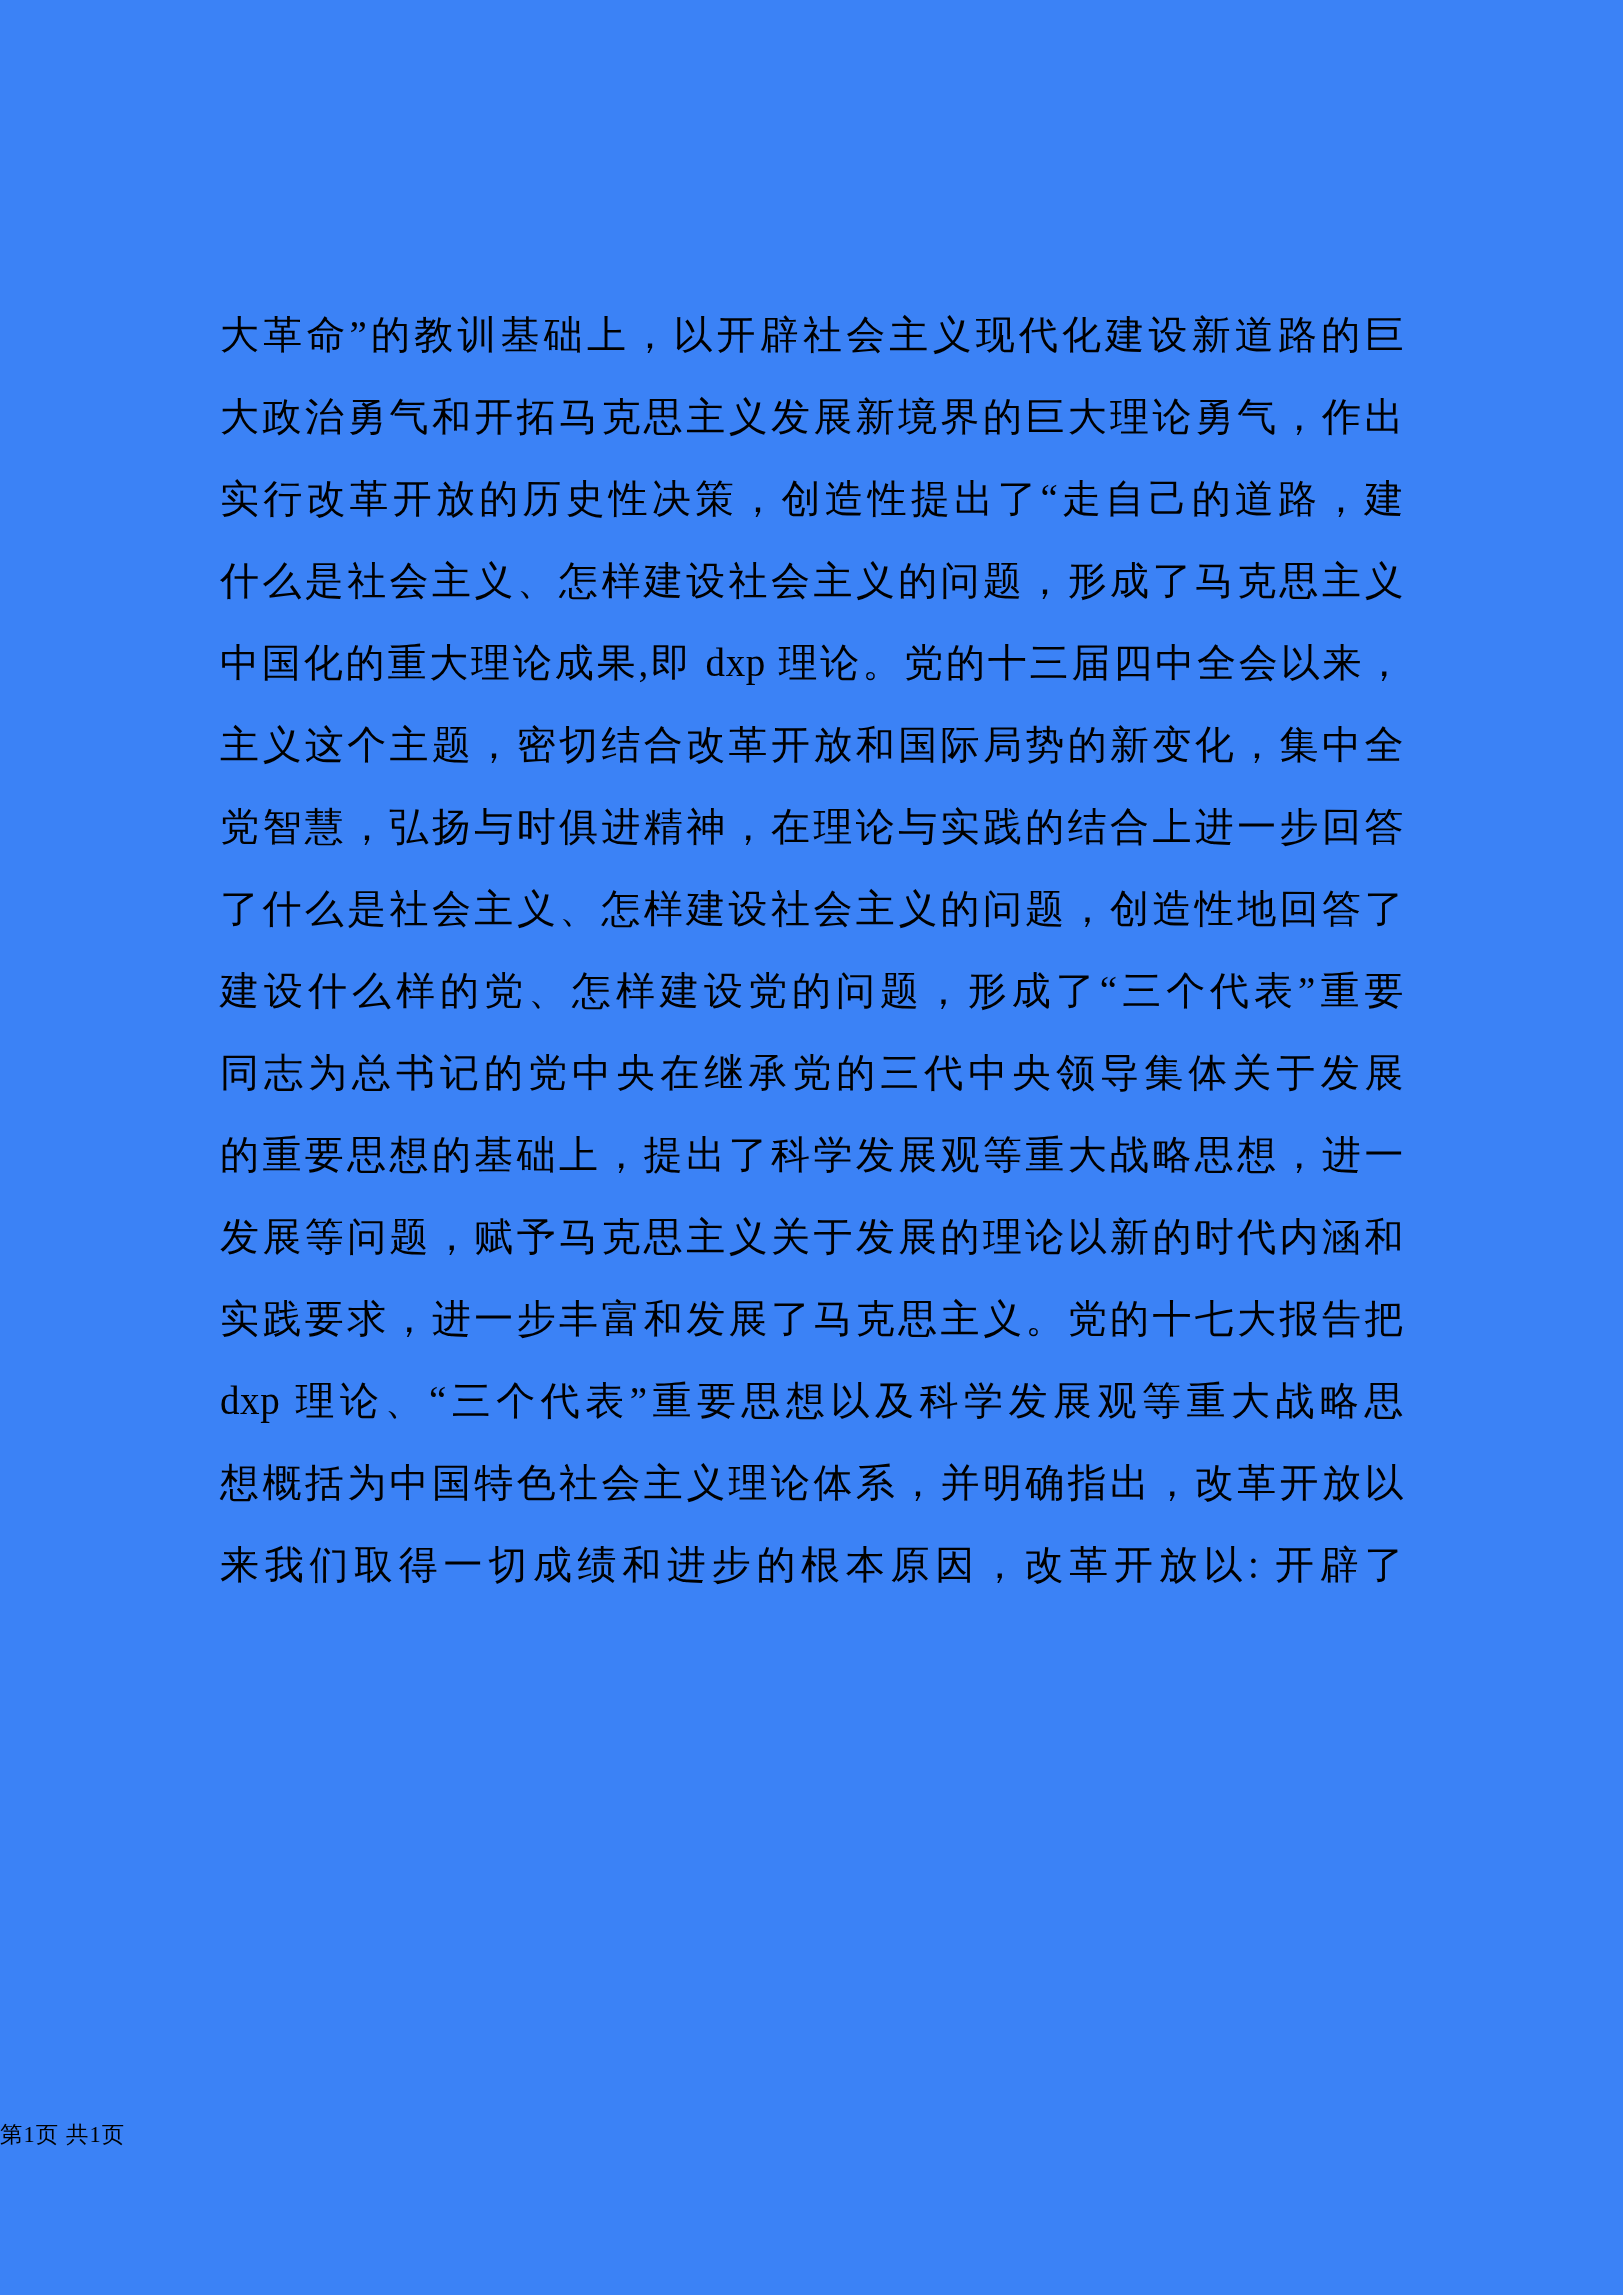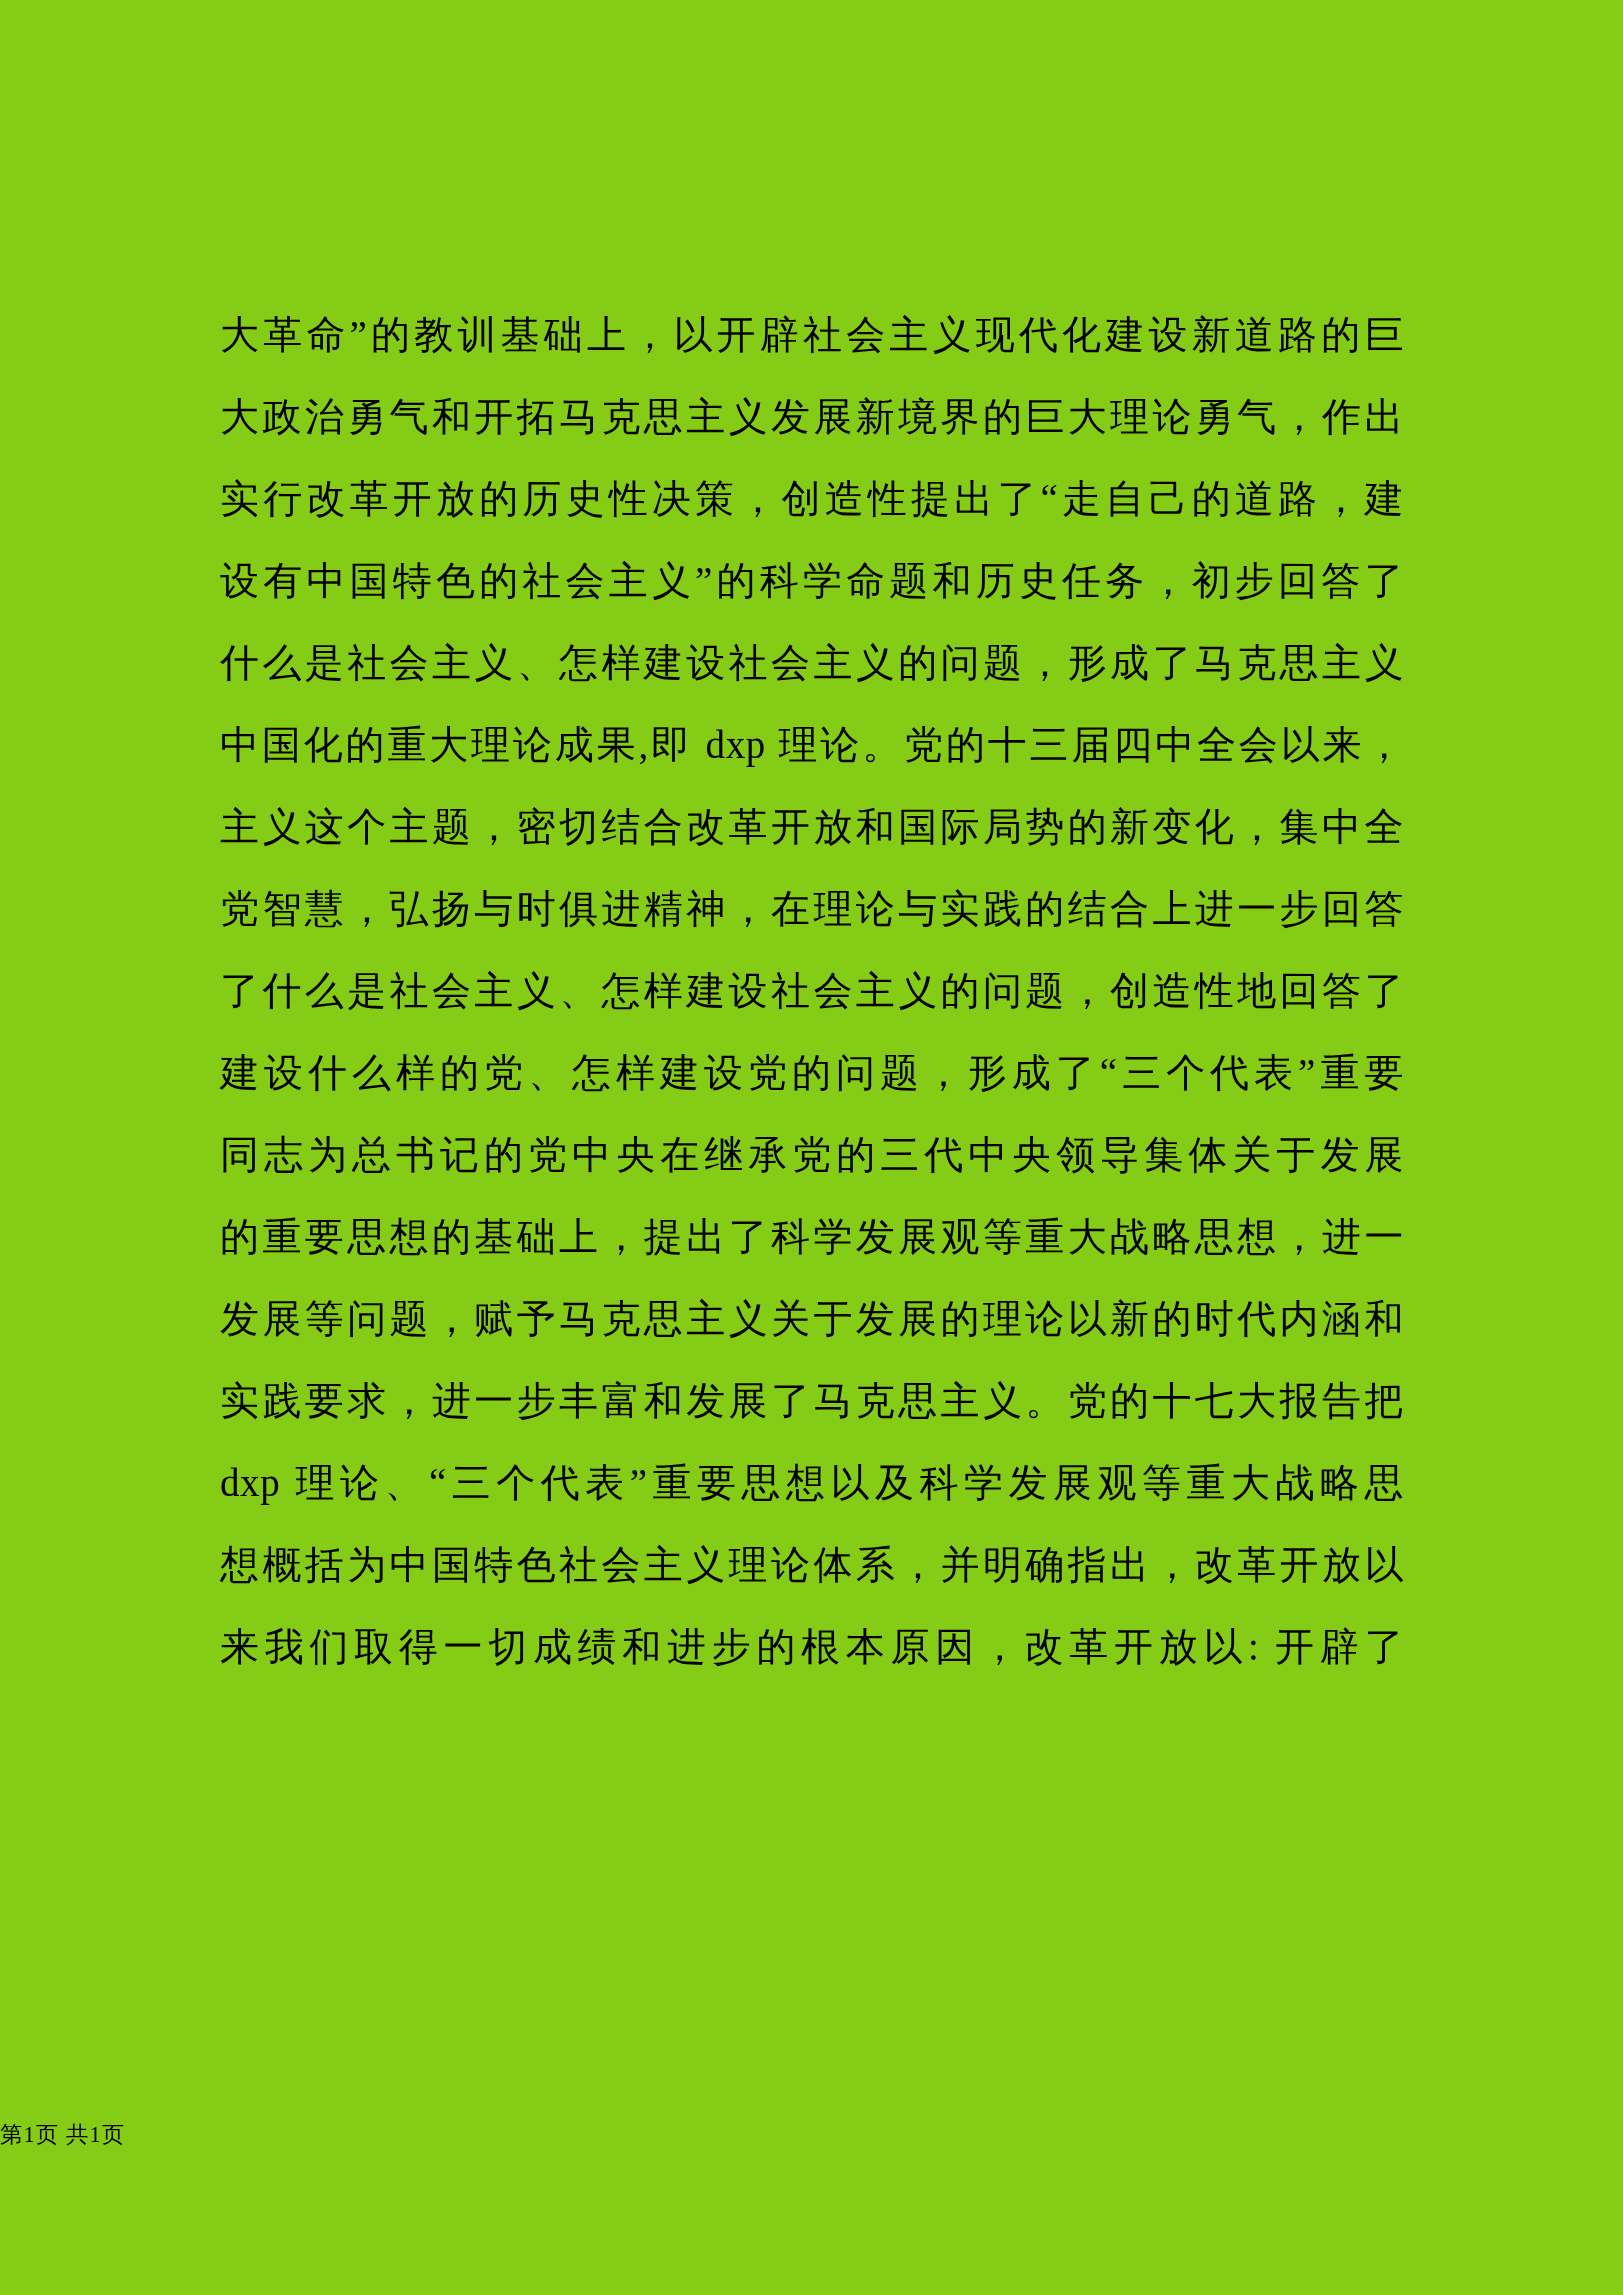--- a/index.html
+++ b/index.html
@@ -4,21 +4,21 @@
 <style>
   html, body {
     margin: 0;
     padding: 0;
     background: #ffffff;
   }
   .page {
     position: relative;
     width: 1623px;
     height: 2295px;
-    background: #84cc16;
+    background: #3b82f6;
     color: #000000;
     font-family: "Liberation Serif", "DejaVu Serif", serif;
     overflow: hidden;
   }
   .body-text {
     position: absolute;
     left: 220px;
     top: 294px;
     width: 1184px;
   }
@@ -44,21 +44,20 @@
 </style>
 </head>
 <body>
 
 <div class="page">
 
   <div class="body-text">
     <div class="text-line">大革命”的教训基础上，以开辟社会主义现代化建设新道路的巨</div>
     <div class="text-line">大政治勇气和开拓马克思主义发展新境界的巨大理论勇气，作出</div>
     <div class="text-line">实行改革开放的历史性决策，创造性提出了“走自己的道路，建</div>
-    <div class="text-line">设有中国特色的社会主义”的科学命题和历史任务，初步回答了</div>
     <div class="text-line">什么是社会主义、怎样建设社会主义的问题，形成了马克思主义</div>
     <div class="text-line">中国化的重大理论成果,即 dxp 理论。党的十三届四中全会以来，</div>
     <div class="text-line">主义这个主题，密切结合改革开放和国际局势的新变化，集中全</div>
     <div class="text-line">党智慧，弘扬与时俱进精神，在理论与实践的结合上进一步回答</div>
     <div class="text-line">了什么是社会主义、怎样建设社会主义的问题，创造性地回答了</div>
     <div class="text-line">建设什么样的党、怎样建设党的问题，形成了“三个代表”重要</div>
     <div class="text-line">同志为总书记的党中央在继承党的三代中央领导集体关于发展</div>
     <div class="text-line">的重要思想的基础上，提出了科学发展观等重大战略思想，进一</div>
     <div class="text-line">发展等问题，赋予马克思主义关于发展的理论以新的时代内涵和</div>
     <div class="text-line">实践要求，进一步丰富和发展了马克思主义。党的十七大报告把</div>

